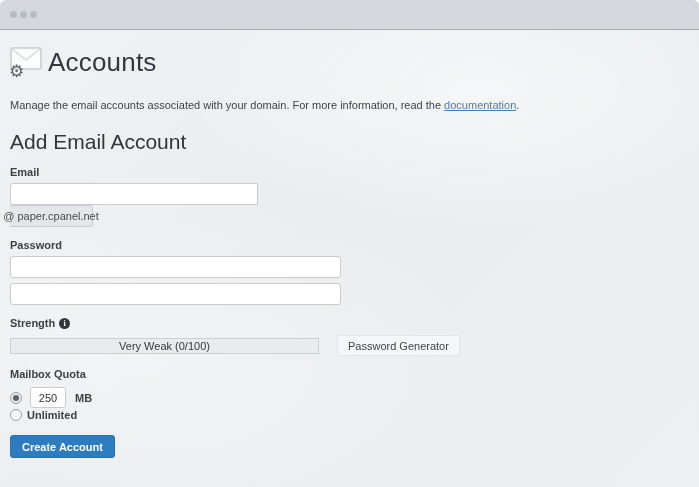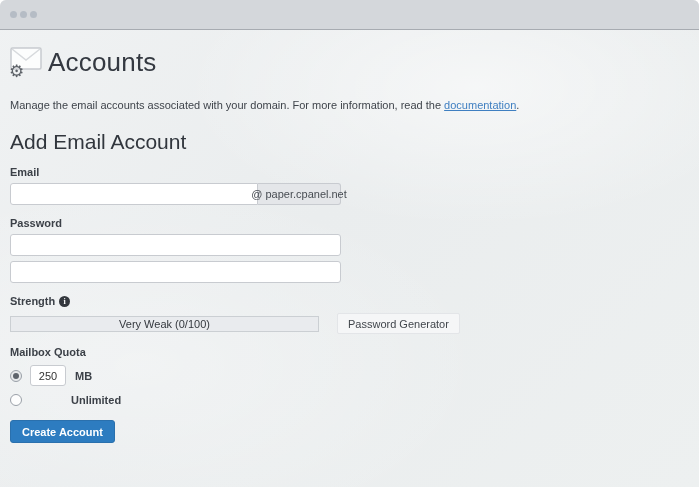--- a/index.html
+++ b/index.html
@@ -54,21 +54,21 @@
   
   .form-label { margin-top: 12px; font-size: 11px; font-weight: 700; color: #3c4148; display: flex; align-items: center; }
   .text-input {
     display: block; width: 331px; height: 22px;
     margin-top: 5px; padding: 0 7px;
     border: 1px solid #c8cbd0; border-radius: 3px;
     background: #fff; font-size: 11px; color: #333;
     font-family: "Liberation Sans", sans-serif;
     outline: none;
   }
-  .input-group { display: flex; margin-top: 5px; width: 331px; }
+  .input-group { display: flex; margin-top: 5px; width: 331px; flex-direction: column; }
   .input-group .text-input { margin-top: 0; width: 248px; border-radius: 3px 0 0 3px; }
   .input-addon {
     width: 83px; height: 22px;
     border: 1px solid #c8cbd0; border-left: none;
     border-radius: 0 3px 3px 0;
     background: #e4e6e9; color: #484d53;
     font-size: 11px; display: flex; align-items: center; justify-content: center;
     white-space: nowrap;
   }
 
@@ -99,21 +99,21 @@
   .radio.selected::after {
     content: ""; position: absolute; left: 2px; top: 2px;
     width: 6px; height: 6px; border-radius: 50%; background: #5d636b;
   }
   .quota-input {
     width: 36px; height: 21px; margin-left: 8px; text-align: center;
     border: 1px solid #c8cbd0; border-radius: 3px; background: #fff;
     font-size: 11px; color: #333; font-family: "Liberation Sans", sans-serif; outline: none;
   }
   .quota-unit { margin-left: 9px; font-size: 11px; font-weight: 700; color: #3c4148; }
-  .unlimited-row { display: flex; align-items: center; margin-top: 8px; gap: 44px; }
+  .unlimited-row { display: flex; align-items: center; margin-top: 1px; }
   .unlimited-label { margin-left: 5px; font-size: 11px; font-weight: 700; color: #3c4148; }
 
   .btn-blue {
     height: 23px; padding: 0 11px;
     background: #2d7cc0; border: 1px solid #2a70ad; border-radius: 3px;
     color: #fff; font-size: 11px; font-weight: 700;
     font-family: "Liberation Sans", sans-serif; cursor: pointer;
   }
   .create-button { margin-top: 14px; display: inline-block; }
 </style>

